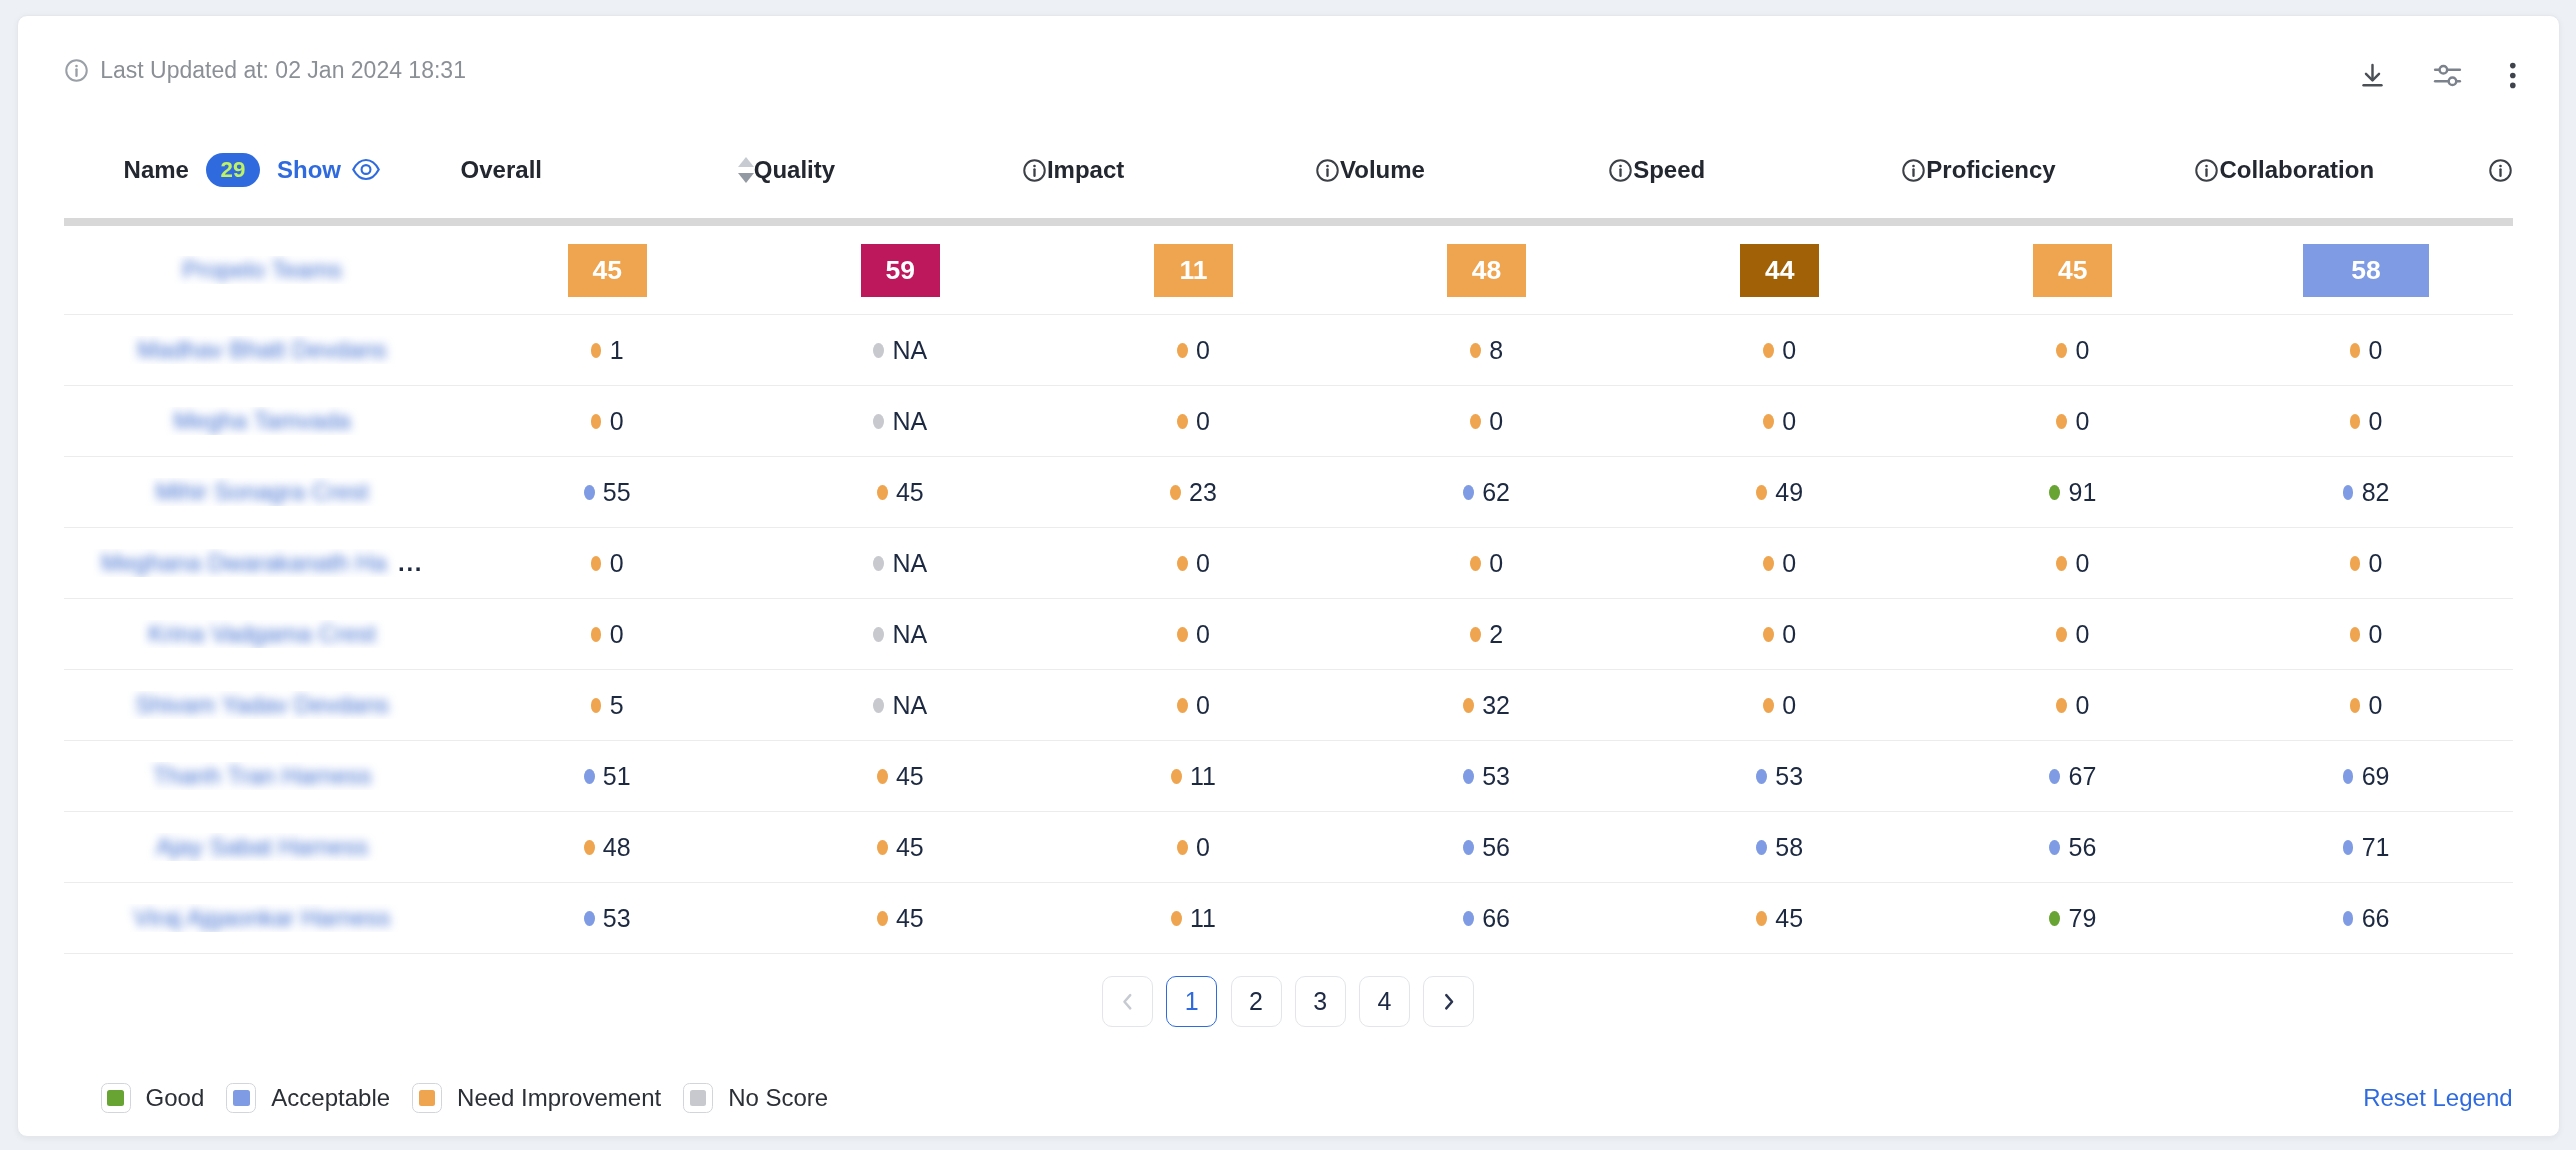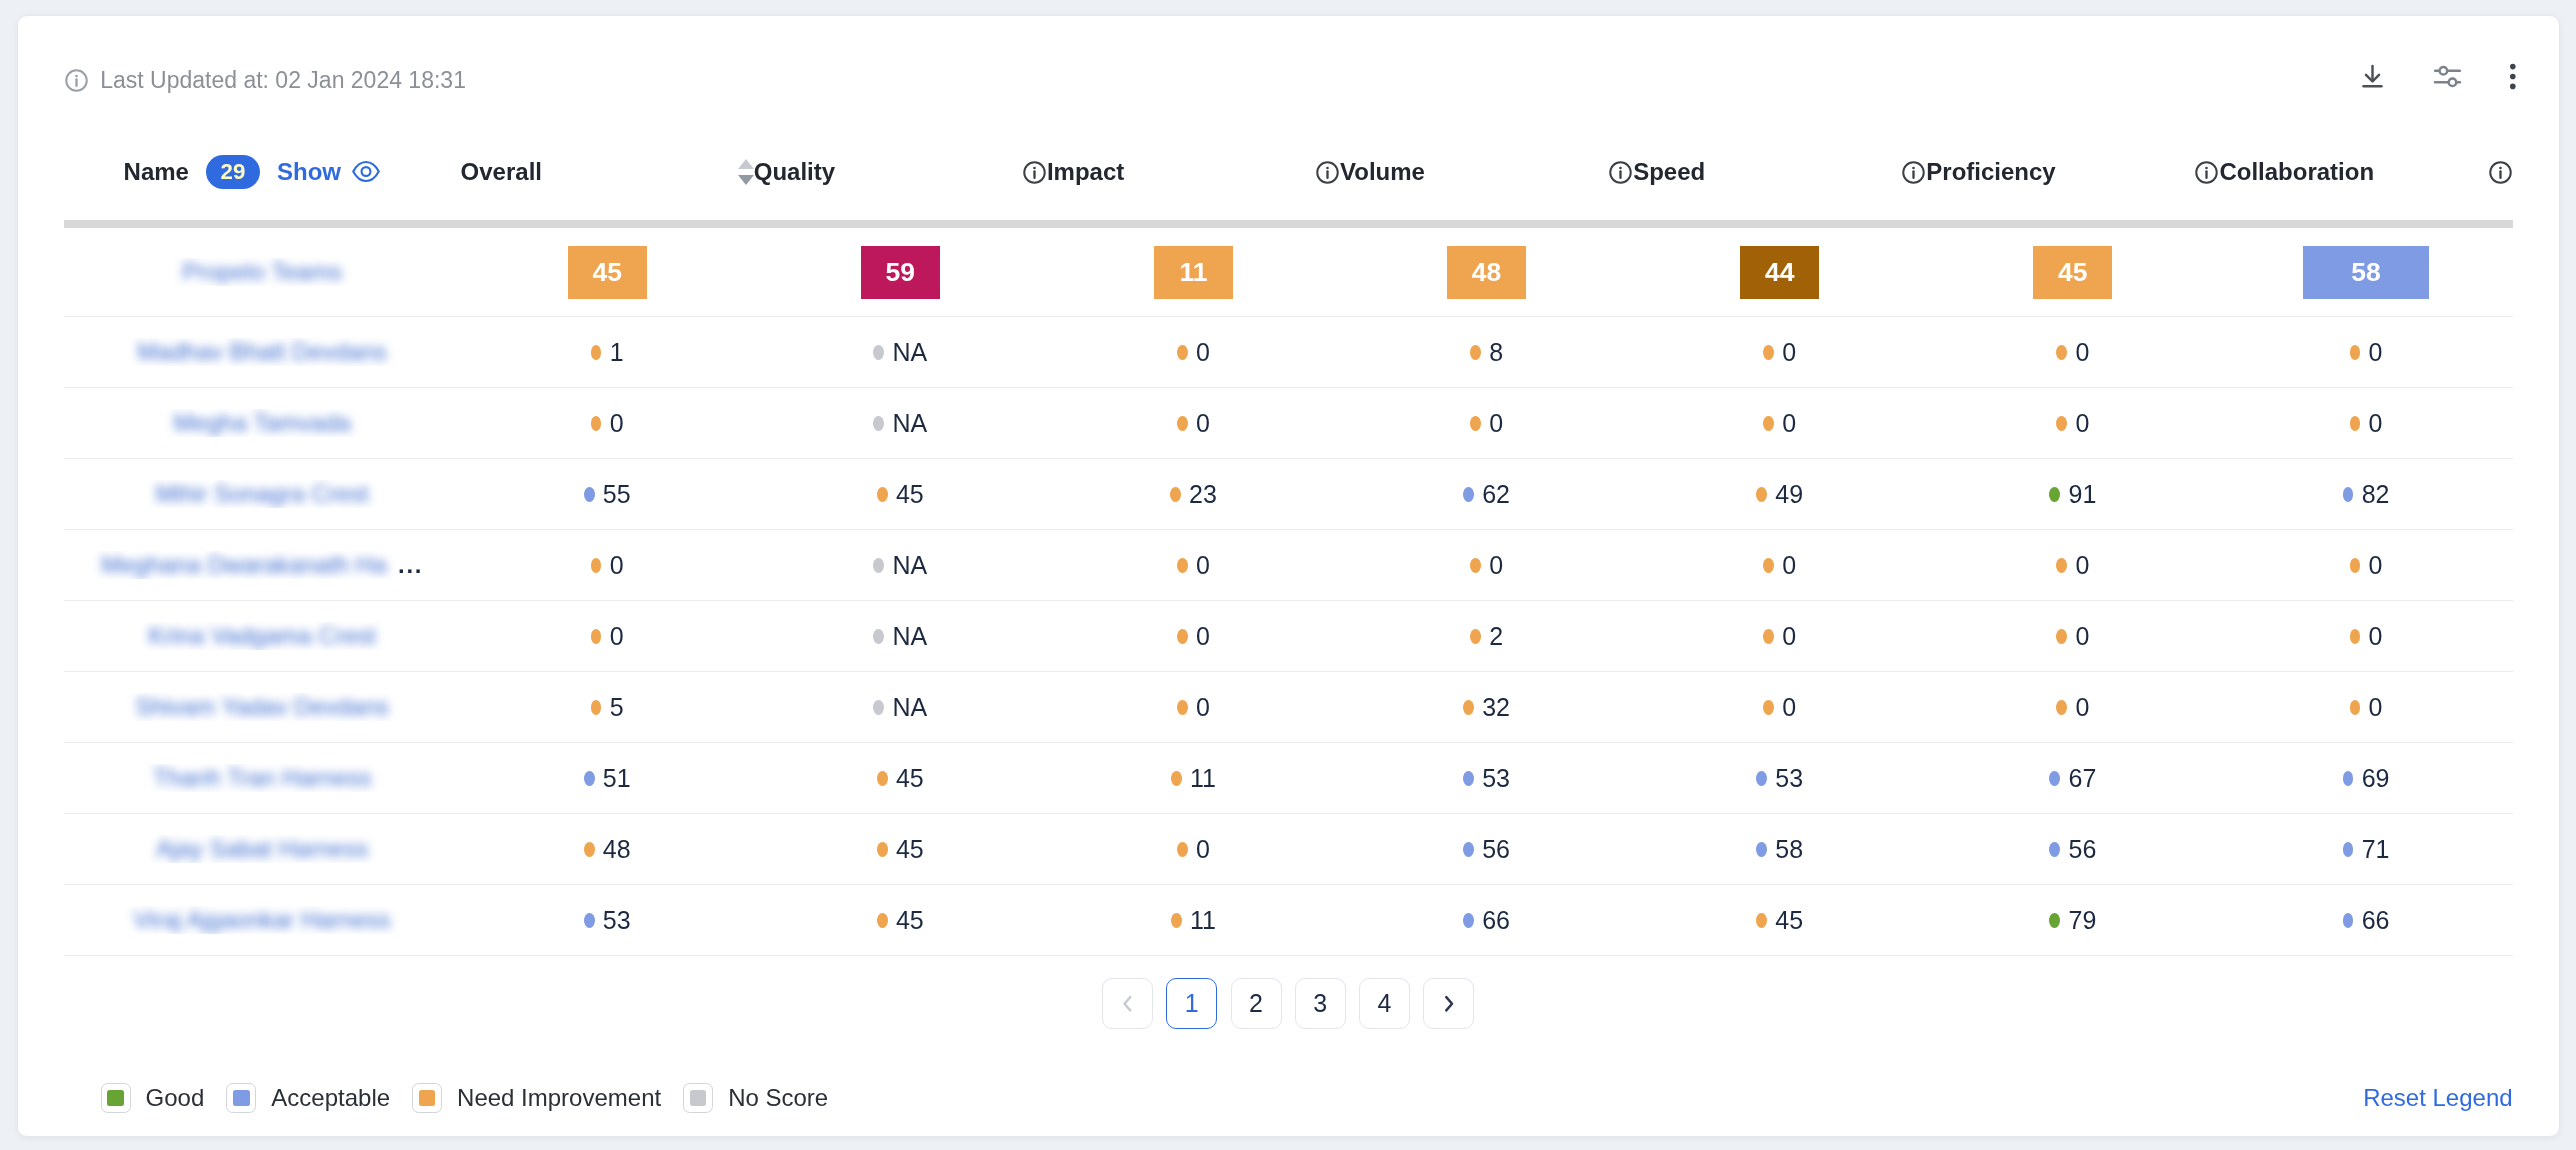--- a/index.html
+++ b/index.html
@@ -12,40 +12,40 @@
   }
   .card {
     position:absolute; left:16.6px; top:15px; width:2543px; height:1122px;
     background:#ffffff; border:0.8px solid #e4e7ec; border-radius:10px;
     box-shadow:0 1.7px 6.6px rgba(20,30,60,.05);
   }
   
   .top { display:flex; justify-content:space-between; padding:33px 40px 0 46px; }
   .title-row { display:flex; align-items:center; gap:13.2px; }
   .report-title { font-size:26px; font-weight:700; letter-spacing:0.4px; color:#3a3e45; }
-  .subtitle-row { display:flex; align-items:center; gap:11.6px; margin-top:18px; color:#8b9097; font-size:23px; }
+  .subtitle-row { display:flex; align-items:center; gap:11.6px; margin-top:8px; color:#8b9097; font-size:23px; }
   .controls { display:flex; align-items:center; gap:43px; margin-top:10px; }
   .date-btn {
     display:flex; align-items:center; gap:15px; height:61px; padding:0 21.5px;
     border:2.5px solid #2f6bdf; border-radius:8.3px; background:#fff;
     color:#2f6bdf; font-size:25px; cursor:pointer;
   }
   .date-divider { width:2.5px; height:31px; background:#2f6bdf; opacity:.85; margin:0 5px; }
   .icon-btn { background:none; border:none; cursor:pointer; display:flex; align-items:center; }
   
   .table { margin:30px 46px 0 46px; }
   .thead {
     display:grid; grid-template-columns:397px repeat(7,1fr);
     height:96px; align-items:center;
   }
   .th { display:flex; align-items:center; justify-content:space-between; gap:11.6px;
         font-size:24px; font-weight:700; color:#23272f; }
   .th-name { justify-content:flex-start; padding-left:60px; gap:16.6px; }
   .badge {
-    background:#2f6bdf; color:#fef9c3; font-size:22.3px; font-weight:700;
+    background:#2f6bdf; color:#bef264; font-size:22.3px; font-weight:700;
     padding:5.8px 15px; border-radius:20px; line-height:1;
   }
   .show-btn { display:flex; align-items:center; gap:10px; background:none; border:none;
               color:#2f6bdf; font-size:24px; font-weight:700; cursor:pointer; }
   .sorter { display:flex; flex-direction:column; gap:5.8px; margin-left:5px; cursor:pointer; }
   .caret-up { width:0; height:0; border-left:8.3px solid transparent; border-right:8.3px solid transparent; border-bottom:10px solid #c7cad1; }
   .caret-down { width:0; height:0; border-left:8.3px solid transparent; border-right:8.3px solid transparent; border-top:10px solid #9399a2; }
   .band { height:8.3px; background:#d8d8d8; }
   .row {
     display:grid; grid-template-columns:397px repeat(7,1fr);

